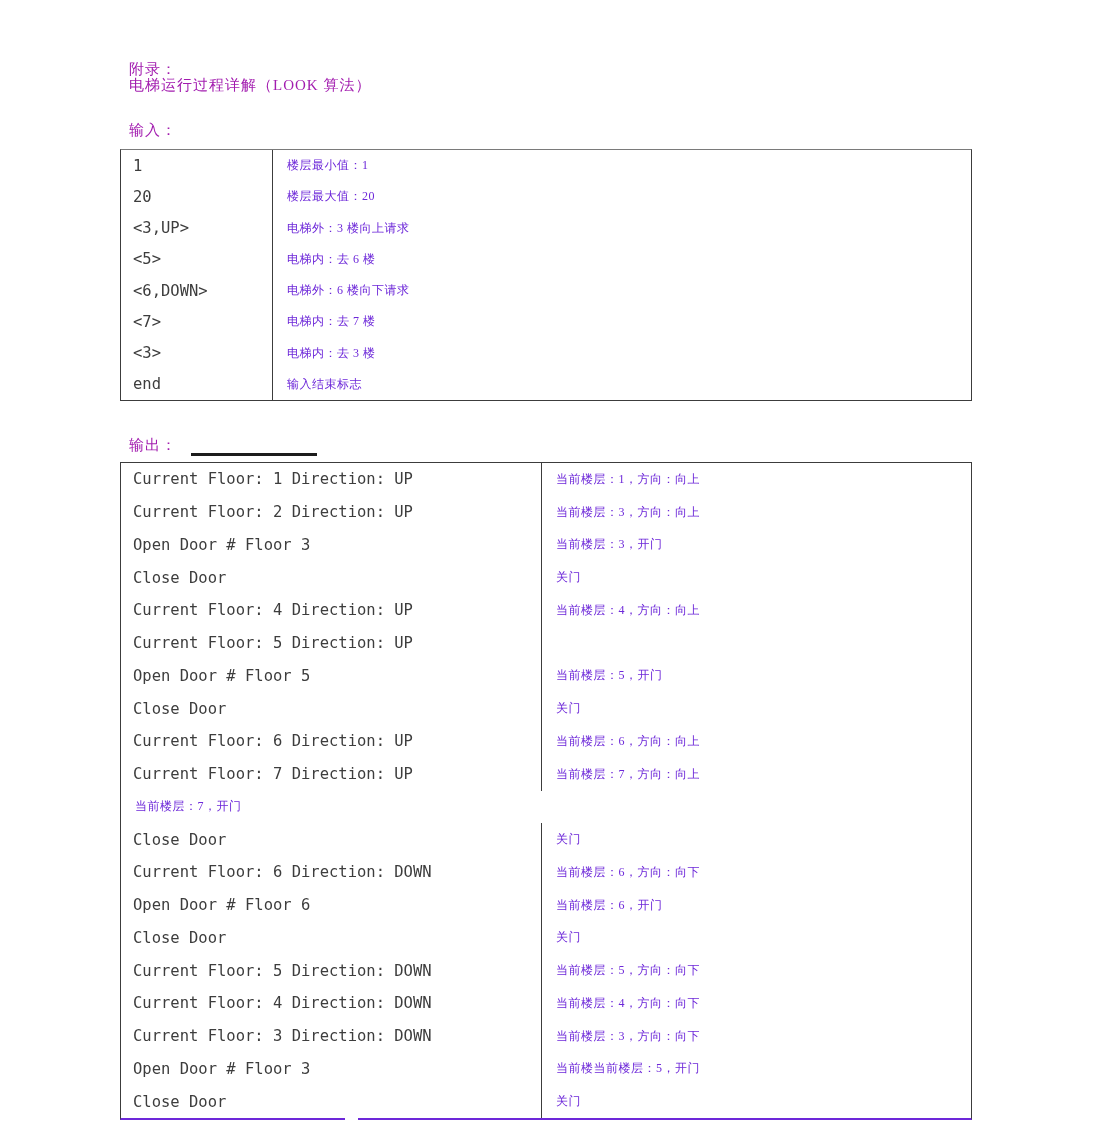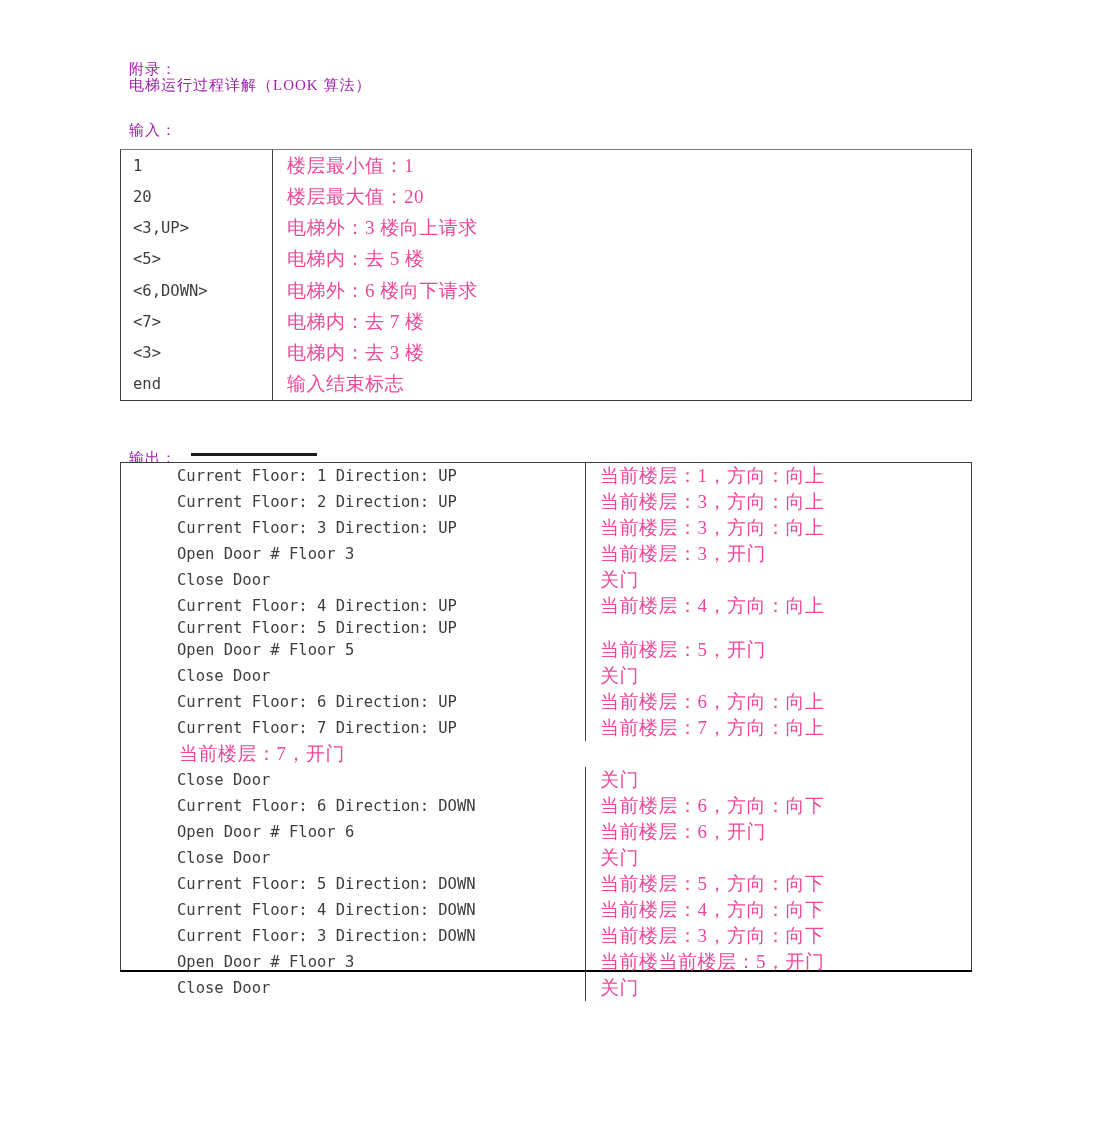--- a/index.html
+++ b/index.html
@@ -14,39 +14,39 @@
     position:absolute;
     left:129px;
     font-size:15px;
     color:#a21caf;
     letter-spacing:1px;
     white-space:nowrap;
   }
   .h-appendix{top:60px;}
   .h-title{top:76px;}
   .h-input{top:121px;}
-  .h-output{top:436px;margin-top:13px;}
+  .h-output{top:436px;}
   .underline-mark{
     position:absolute;
     left:191px;top:453px;
     width:126px;height:3px;
     background:#1c1c1c;
   }
   .tbl{
     position:absolute;
     left:120px;
     width:852px;
     border:1px solid #3c3c3c;
     box-sizing:border-box;
     display:flex;
     flex-direction:column;
     background:#ffffff;
   }
   .tbl-input{top:149px;height:252px;border-top-color:#7a7a7a;}
-  .tbl-output{top:462px;height:510px;border-bottom:2px solid #000000;padding-left:44px;}
+  .tbl-output{top:462px;height:658px;border-bottom:2px solid #6d28d9;}
   .trow{
     flex:1;
     display:flex;
     align-items:center;
   }
   .cell{
     height:100%;
     display:flex;
     align-items:center;
     box-sizing:border-box;
@@ -58,22 +58,22 @@
     font-size:15.5px;
     color:#3d3d3d;
     padding-left:12px;
     border-right:1px solid #3c3c3c;
   }
   .tbl-input .cell-code{width:152px;}
   .tbl-output .cell-code{width:421px;}
   .cell-desc{
     flex:1;
     font-family:"Liberation Serif", serif;
-    font-size:19px;
-    color:#ec4899;
+    font-size:12px;
+    color:#6d28d9;
     padding-left:14px;
     letter-spacing:0.5px;
   }
   .border-notch{
     position:absolute;
     left:345px;top:1118px;
     width:13px;height:4px;
     background:#ffffff;
   }
 </style>
@@ -96,21 +96,21 @@
       <div class="trow">
         <div class="cell cell-code">20</div>
         <div class="cell cell-desc">楼层最大值：20</div>
       </div>
       <div class="trow">
         <div class="cell cell-code">&lt;3,UP&gt;</div>
         <div class="cell cell-desc">电梯外：3 楼向上请求</div>
       </div>
       <div class="trow">
         <div class="cell cell-code">&lt;5&gt;</div>
-        <div class="cell cell-desc">电梯内：去 5 楼</div>
+        <div class="cell cell-desc">电梯内：去 6 楼</div>
       </div>
       <div class="trow">
         <div class="cell cell-code">&lt;6,DOWN&gt;</div>
         <div class="cell cell-desc">电梯外：6 楼向下请求</div>
       </div>
       <div class="trow">
         <div class="cell cell-code">&lt;7&gt;</div>
         <div class="cell cell-desc">电梯内：去 7 楼</div>
       </div>
       <div class="trow">
@@ -130,24 +130,20 @@
   <div class="tbl tbl-output" id="output-table">
       <div class="trow">
         <div class="cell cell-code">Current Floor: 1 Direction: UP</div>
         <div class="cell cell-desc">当前楼层：1，方向：向上</div>
       </div>
       <div class="trow">
         <div class="cell cell-code">Current Floor: 2 Direction: UP</div>
         <div class="cell cell-desc">当前楼层：3，方向：向上</div>
       </div>
       <div class="trow">
-        <div class="cell cell-code">Current Floor: 3 Direction: UP</div>
-        <div class="cell cell-desc">当前楼层：3，方向：向上</div>
-      </div>
-      <div class="trow">
         <div class="cell cell-code">Open Door # Floor 3</div>
         <div class="cell cell-desc">当前楼层：3，开门</div>
       </div>
       <div class="trow">
         <div class="cell cell-code">Close Door</div>
         <div class="cell cell-desc">关门</div>
       </div>
       <div class="trow">
         <div class="cell cell-code">Current Floor: 4 Direction: UP</div>
         <div class="cell cell-desc">当前楼层：4，方向：向上</div>

